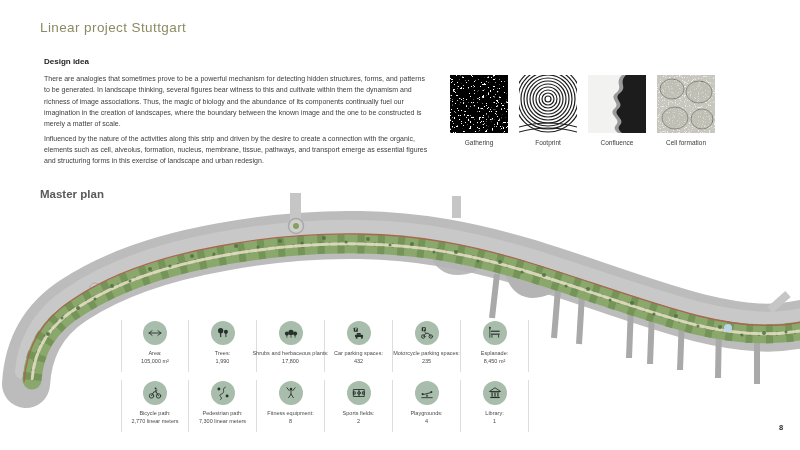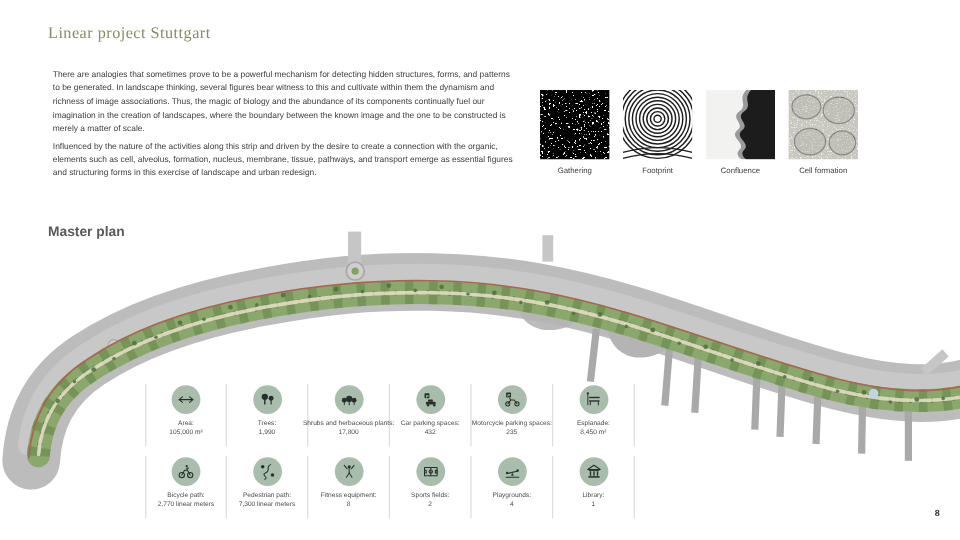--- a/index.html
+++ b/index.html
@@ -1,19 +1,19 @@
 <!DOCTYPE html>
 <html><head>
 <meta charset="utf-8">
 <style>
   html,body{margin:0;padding:0;background:#fff;}
   .slide{position:relative;width:800px;height:450px;background:#fff;overflow:hidden;
          font-family:"Liberation Sans",sans-serif;color:#3d3d3d;}
   .title{position:absolute;left:40px;top:20px;margin:0;font-size:13.5px;font-weight:400;
-         letter-spacing:.4px;color:#8b8b63;font-family:Liberation Serif, serif;}
+         letter-spacing:.4px;color:#8b8b63;}
   .design{position:absolute;left:44px;top:57px;width:386px;}
   .design h2{margin:0 0 7px 0;font-size:8px;font-weight:700;color:#1d1d1d;}
   .design p{margin:0 0 3px 0;font-size:7px;line-height:1.62;color:#3d3d3d;}
   .tiles{position:absolute;left:450px;top:75px;display:flex;gap:11px;z-index:2;}
   .tile{width:58px;margin:0;}
   .tile-img{width:58px;height:58px;overflow:hidden;background:#fff;}
   .tile-img svg{display:block;}
   .tile figcaption{margin-top:6px;font-size:6.5px;color:#3c3c3c;text-align:center;}
   .mp-title{position:absolute;left:40px;top:188px;margin:0;font-size:11.5px;font-weight:700;color:#5a5a5a;z-index:2;}
   .plan{position:absolute;left:0;top:0;z-index:0;}
@@ -31,20 +31,21 @@
   .pagenum{position:absolute;left:779px;top:423px;font-size:7.5px;font-weight:700;color:#2a2a2a;}
 </style>
 </head>
 <body>
 
 <div class="slide">
 
   <h1 class="title">Linear project Stuttgart</h1>
 
   <section class="design">
+    <h2>Design idea</h2>
     <p>There are analogies that sometimes prove to be a powerful mechanism for detecting hidden structures, forms, and patterns to be generated. In landscape thinking, several figures bear witness to this and cultivate within them the dynamism and richness of image associations. Thus, the magic of biology and the abundance of its components continually fuel our imagination in the creation of landscapes, where the boundary between the known image and the one to be constructed is merely a matter of scale.</p>
     <p>Influenced by the nature of the activities along this strip and driven by the desire to create a connection with the organic, elements such as cell, alveolus, formation, nucleus, membrane, tissue, pathways, and transport emerge as essential figures and structuring forms in this exercise of landscape and urban redesign.</p>
   </section>
 
   <div class="tiles">
     <figure class="tile">
       <div class="tile-img">
         <svg width="58" height="58" viewBox="0 0 58 58">
           <defs>
               <filter id="gf">

